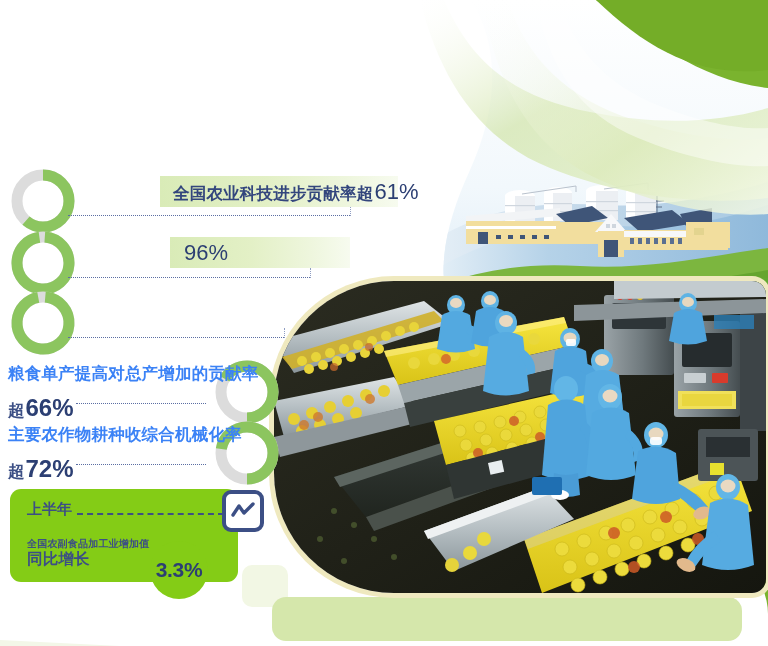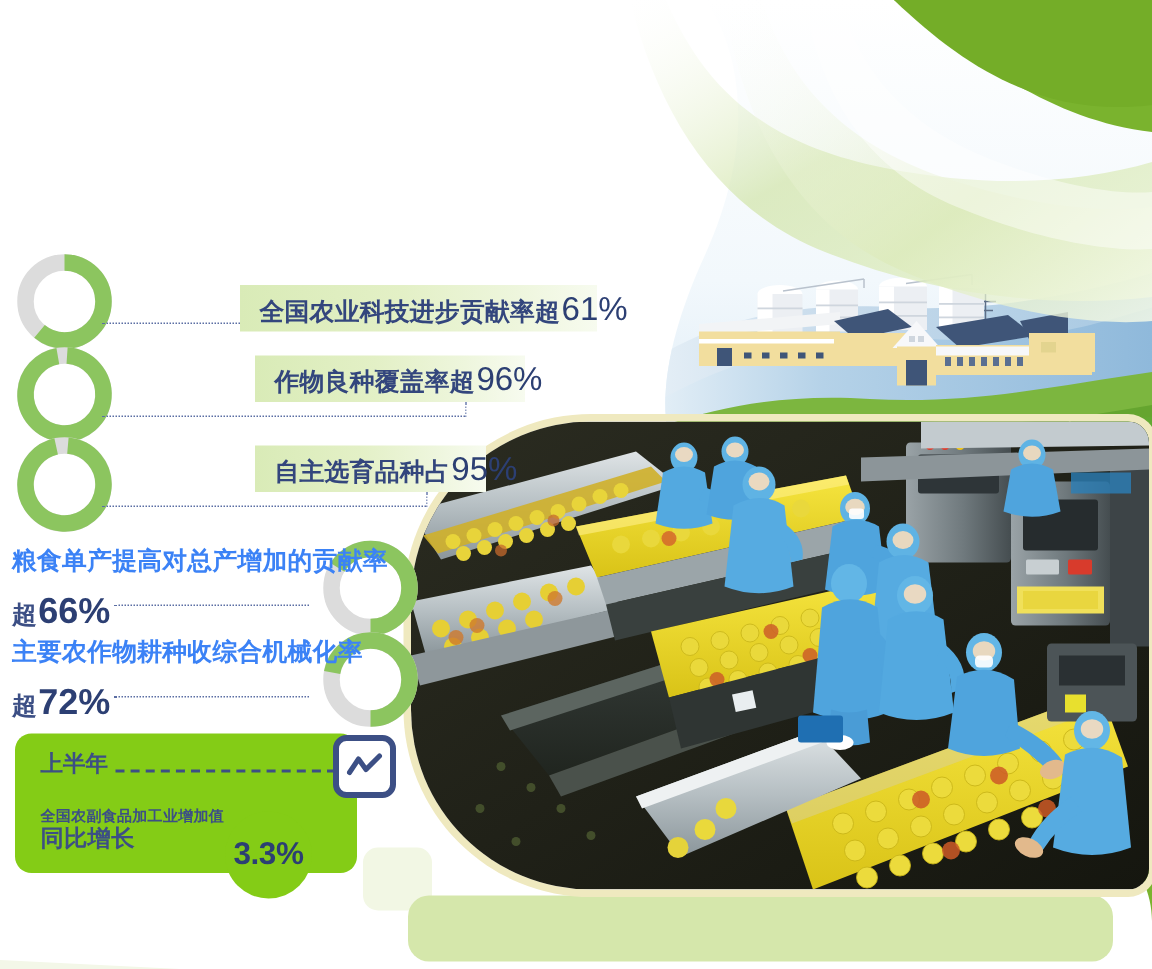--- a/index.html
+++ b/index.html
@@ -715,34 +715,29 @@
 
   <div class="dots" style="left:68px; top:277px; width:242px;"></div>
   <div class="dots-v" style="left:310px; top:268px; height:10px;"></div>
 
   <div class="dots" style="left:68px; top:337px; width:216px;"></div>
   <div class="dots-v" style="left:284px; top:328px; height:10px;"></div>
 
   <div class="dots" style="left:76px; top:403px; width:130px;"></div>
   <div class="dots" style="left:76px; top:464px; width:130px;"></div>
 
-  <div class="pill" style="left:160px; top:176px; width:238px;margin-top:14px;">
+  <div class="pill" style="left:160px; top:176px; width:238px;">
     <span class="txt">全国农业科技进步贡献率超</span>
     <span class="num">61%</span>
   </div>
 
   <div class="pill" style="left:170px; top:237px; width:180px;">
-    <span class="txt">作物良种覆盖率超</span>
     <span class="num">96%</span>
   </div>
 
-  <div class="pill" style="left:170px; top:297px; width:154px;">
-    <span class="txt">自主选育品种占</span>
-    <span class="num">95%</span>
-  </div>
 
   <div class="textrow" style="left:8px; top:363px;">
     <div class="line1">粮食单产提高对总产增加的贡献率</div>
     <div class="line2">
       <span class="pre">超</span>
       <span class="num">66%</span>
     </div>
   </div>
 
   <div class="textrow" style="left:8px; top:424px;">

